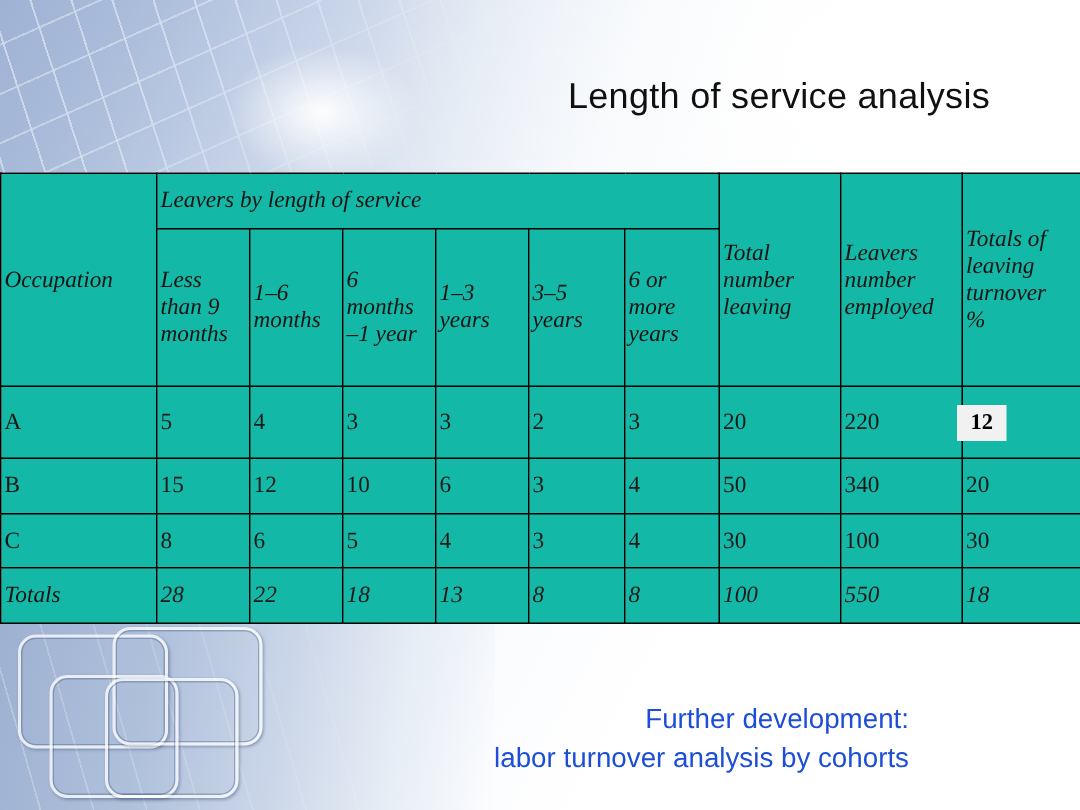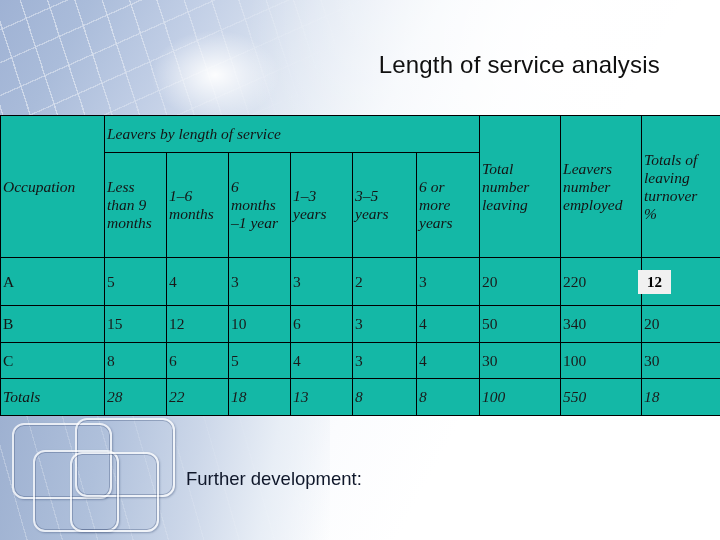--- a/index.html
+++ b/index.html
@@ -103,22 +103,23 @@
     font-family:"Liberation Serif", serif;
     font-style:normal;font-weight:bold;font-size:15px;
     color:#000;
     padding:3px 9px;
     position:relative;left:-6px;
   }
 
   
   #note{
     position:absolute;left:186px;top:466px;width:420px;
-    font-size:18.5px;line-height:26px;color:#0f172a;
+    font-size:18.5px;line-height:26px;color:#1d4ed8;
     font-family:"Liberation Sans", sans-serif;
+    text-align:right;
   }
 </style>
 </head>
 <body>
 
 <div id="slide">
   <div class="mesh"></div>
   <div class="glowTL"></div>
   <div class="lowerband"></div>
   <div class="mesh2"></div>
@@ -247,13 +248,14 @@
         <td class="num noborder-top">100</td>
         <td class="num noborder-top">550</td>
         <td class="num noborder-top">18</td>
       </tr>
     </tbody>
   </table>
 </div>
 
 <div id="note">
   <div>Further development:</div>
+  <div>labor turnover analysis by cohorts</div>
 </div>
 
 </body></html>

